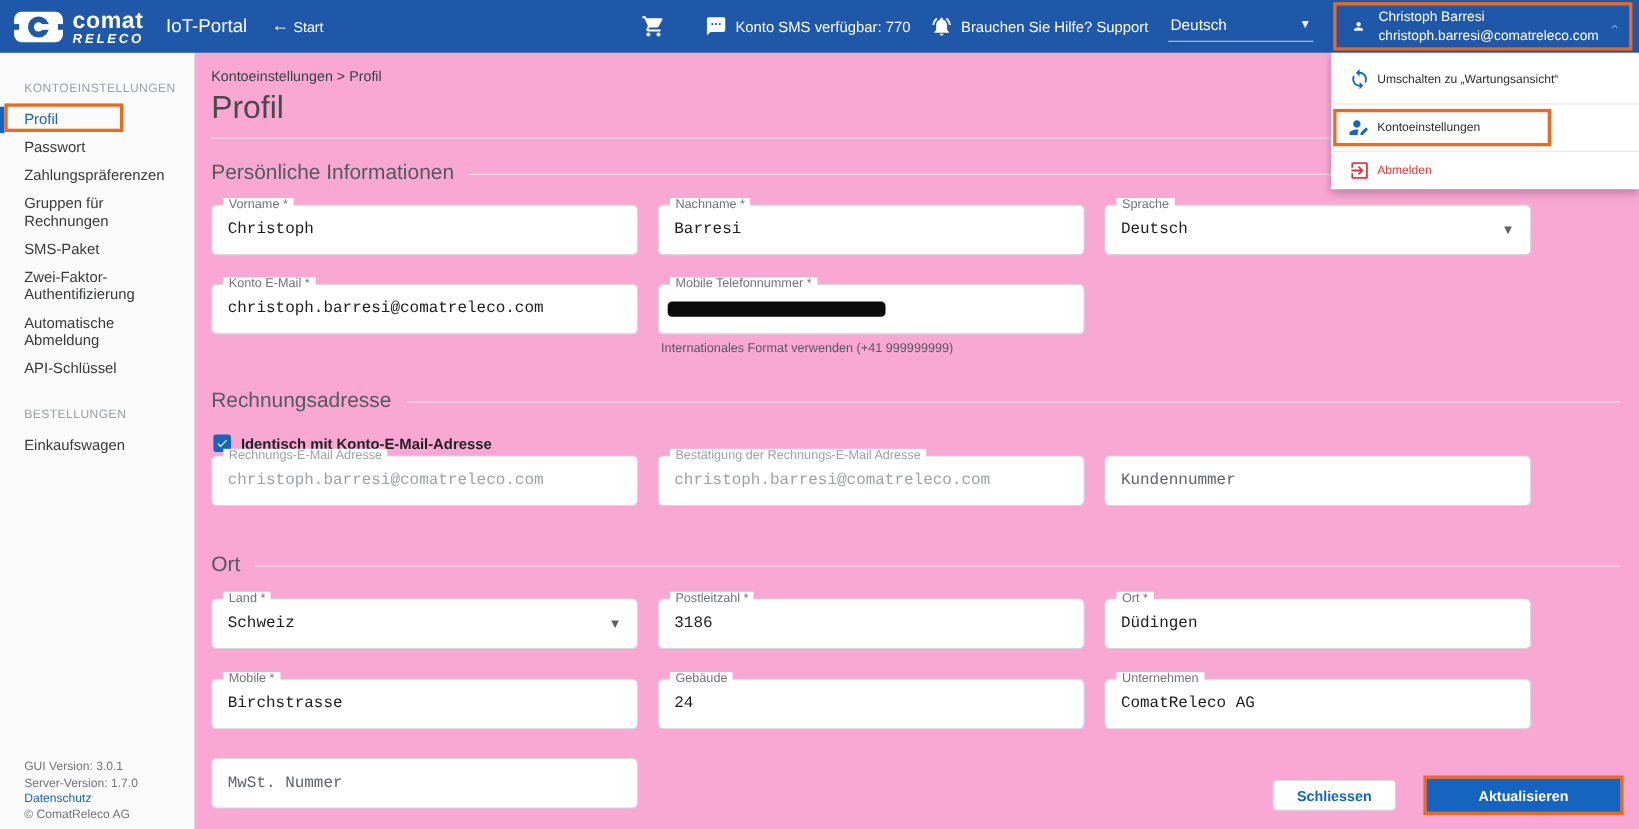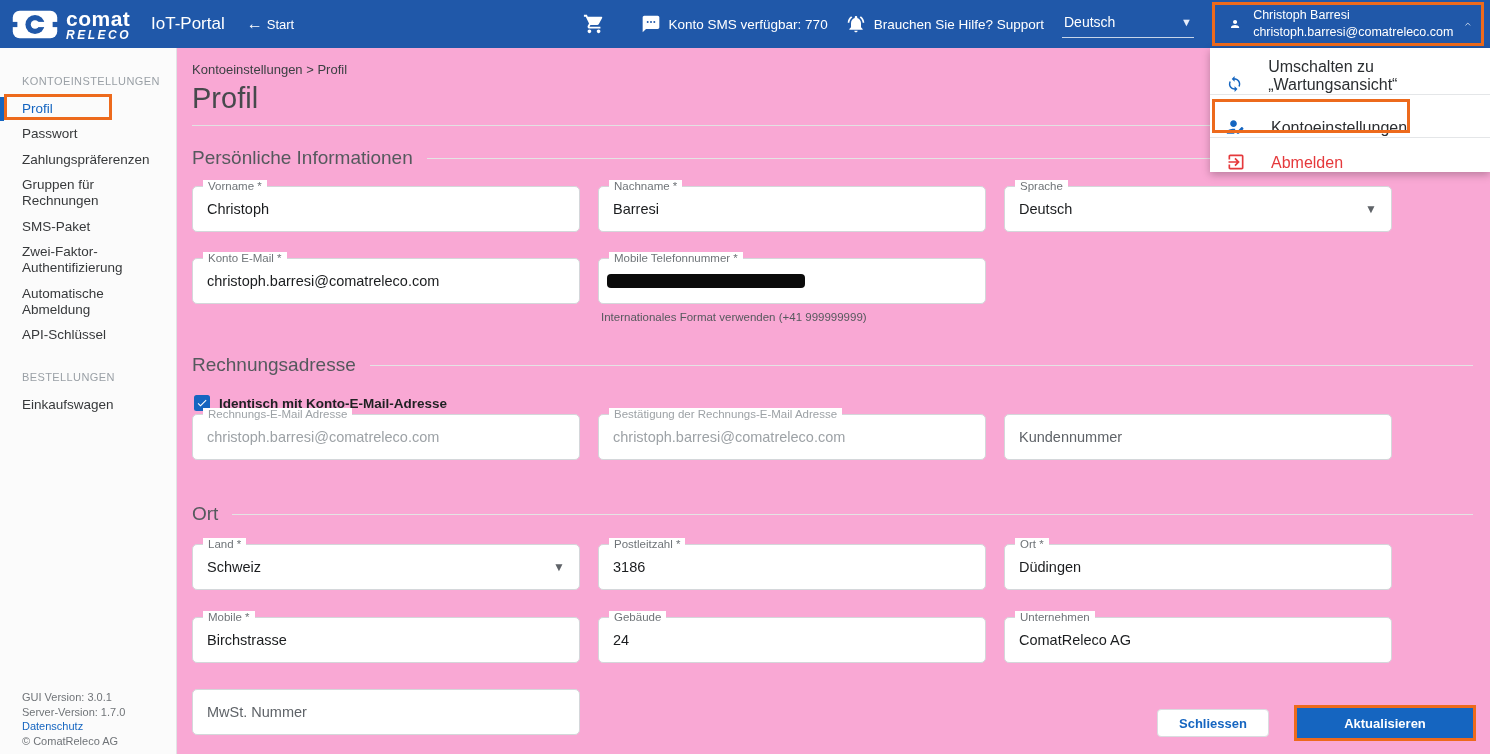--- a/index.html
+++ b/index.html
@@ -27,22 +27,22 @@
   .user-chip { position:relative; width:272px; height:44px; margin-right:6px;
                border:3px solid #ED6A1C; display:flex; align-items:center; gap:12px;
                padding:0 10px 0 14px; cursor:pointer; }
   .user-texts { display:flex; flex-direction:column; line-height:1.35; font-size:12.5px; }
   .user-name { font-weight:500; }
   .chev-up { margin-left:auto; }
 
   
   .menu { position:absolute; top:48px; right:0; width:280px; background:#fff; z-index:30;
           box-shadow:0 3px 8px rgba(0,0,0,.25); padding-top:2px; }
-  .menu-item { position:relative; display:flex; align-items:flex-end; gap:25px; padding:0 16px;
-               font-size:16px; font-weight:500; color:#2b2e31; cursor:pointer; }
+  .menu-item { position:relative; display:flex; align-items:center; gap:6px; padding:0 16px;
+               font-size:11px; font-weight:500; color:#2b2e31; cursor:pointer; }
   .mi-1 { height:44px; } .mi-2 { height:42px; } .mi-3 { height:34px; color:#E5393C; }
   .menu-divider { border-top:1px solid #e4e6e8; }
   .annot-menu { position:absolute; left:2px; top:4px; width:198px; height:34px;
                 border:3px solid #ED6A1C; pointer-events:none; }
 
   
   .sidebar { position:absolute; top:48px; left:0; width:177px; height:706px;
              background:#fbfbfb; border-right:1px solid #e2e4e6; }
   .side-inner { padding:27px 10px 0 22px; display:flex; flex-direction:column; }
   .side-section { font-size:11px; color:#9aa0a6; letter-spacing:.4px; margin-bottom:10px; }
@@ -63,21 +63,21 @@
   .title-divider { border-top:1px solid #e2e2e2; margin-right:2px; }
   .sec-head { display:flex; align-items:center; gap:14px; margin-right:2px; }
   .sec-title { font-size:19px; font-weight:400; color:#55595d; white-space:nowrap; }
   .sec-line { flex:1; border-top:1px solid #e4e4e4; }
   .grid3 { display:grid; grid-template-columns:388px 388px 388px; column-gap:18px; row-gap:26px; width:1200px; }
 
   .field { position:relative; height:46px; border:1px solid #d4d7da; border-radius:5px; background:#fff;
            display:flex; align-items:center; padding:0 14px; }
   .flabel { position:absolute; top:-7px; left:10px; background:#fff; padding:0 5px;
             font-size:11.5px; color:#6f7478; white-space:nowrap; }
-  .fvalue { font-size:14.5px; color:#1b1d1f; }
+  .fvalue { font-size:14.5px; color:#1b1d1f;font-family:Liberation Mono, monospace; }
   .field.disabled .fvalue, .field.disabled .flabel { color:#9da2a6; }
   .field .caret { margin-left:auto; color:#5f6368; font-size:12px; }
   .field.ph .fvalue { color:#5f6368; }
   .fhelper { position:absolute; top:52px; left:2px; font-size:11.5px; color:#55595d; white-space:nowrap; }
   .redact { display:inline-block; width:198px; height:14px; background:#0b0b0b; border-radius:4px; margin-left:-6px; }
 
   .cbrow { display:flex; align-items:center; gap:9px; margin:19px 0 3px 2px; cursor:pointer; }
   .cbox { width:16px; height:16px; background:#1565C0; border-radius:2.5px; display:flex;
           align-items:center; justify-content:center; flex:0 0 auto; }
   .cblabel { font-size:13.5px; font-weight:700; color:#1f2123; }

